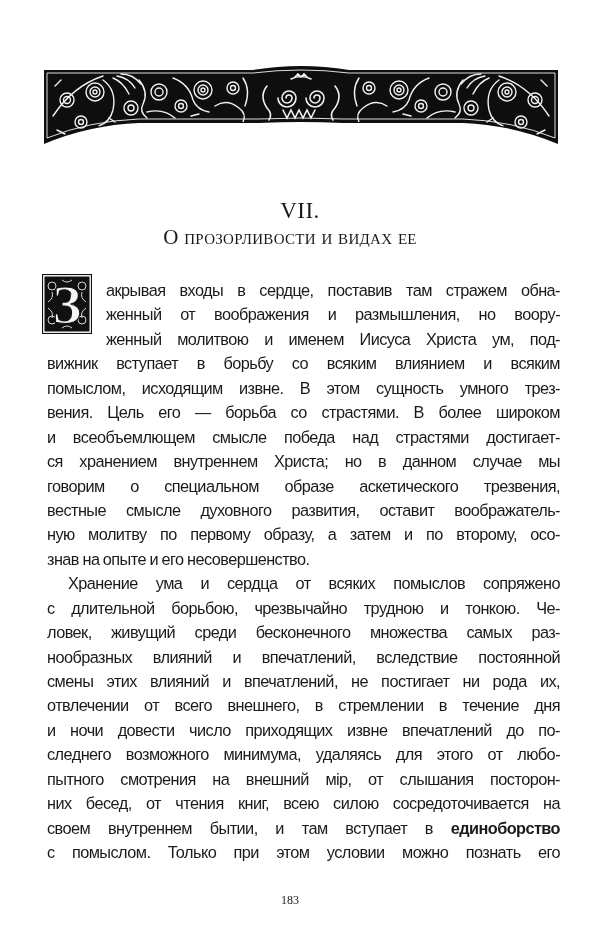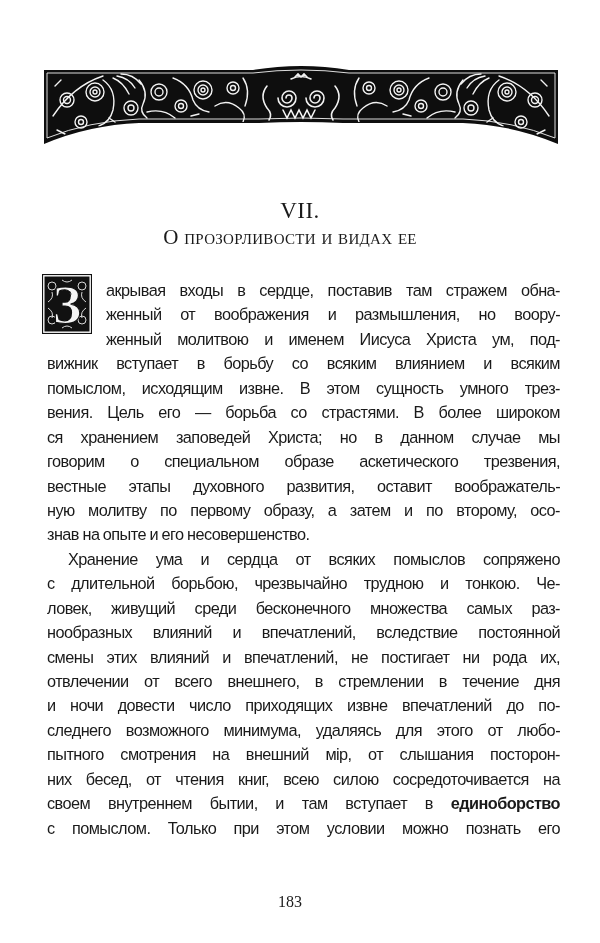--- a/index.html
+++ b/index.html
@@ -83,21 +83,21 @@
     .line b {
       font-weight: bold;
     }
     .page-number {
       position: absolute;
       left: 0;
       width: 580px;
       top: 893px;
       text-align: center;
       font-family: "Liberation Serif", serif;
-      font-size: 16px;
+      font-size: 12px;
     }
   </style>
 </head>
 <body>
 
 <svg class="ornament" viewBox="0 0 516 78" xmlns="http://www.w3.org/2000/svg">
   <defs>
     <clipPath id="bandclip">
       <path d="M2,5 L210,5 Q258,-2 306,5 L513,5 L514,76 Q470,58 420,56 L300,56 Q258,54 216,56 L96,56 Q46,58 2,76 Z"></path>
     </clipPath>
@@ -204,23 +204,24 @@
 </svg>
 
 <div class="body-text">
 
   <span class="line indent-cap">акрывая входы в сердце, поставив там стражем обна-</span>
   <span class="line indent-cap">женный от воображения и размышления, но воору-</span>
   <span class="line indent-cap">женный молитвою и именем Иисуса Христа ум, под-</span>
   <span class="line">вижник вступает в борьбу со всяким влиянием и всяким</span>
   <span class="line">помыслом, исходящим извне. В этом сущность умного трез-</span>
   <span class="line">вения. Цель его — борьба со страстями. В более широком</span>
-  <span class="line">ся хранением заповедей Христа; но в данном случае мы</span>
+  <span class="line">и всеобъемлющем смысле победа над страстями достигает-</span>
+  <span class="line">ся хранением внутреннем Христа; но в данном случае мы</span>
   <span class="line">говорим о специальном образе аскетического трезвения,</span>
-  <span class="line">вестные этапы духовного развития, оставит воображатель-</span>
+  <span class="line">вестные смысле духовного развития, оставит воображатель-</span>
   <span class="line">ную молитву по первому образу, а затем и по второму, осо-</span>
   <span class="line last">знав на опыте и его несовершенство.</span>
 
   <span class="line para-start">Хранение ума и сердца от всяких помыслов сопряжено</span>
   <span class="line">с длительной борьбою, чрезвычайно трудною и тонкою. Че-</span>
   <span class="line">ловек, живущий среди бесконечного множества самых раз-</span>
   <span class="line">нообразных влияний и впечатлений, вследствие постоянной</span>
   <span class="line">смены этих влияний и впечатлений, не постигает ни рода их,</span>
   <span class="line">отвлечении от всего внешнего, в стремлении в течение дня</span>
   <span class="line">и ночи довести число приходящих извне впечатлений до по-</span>

